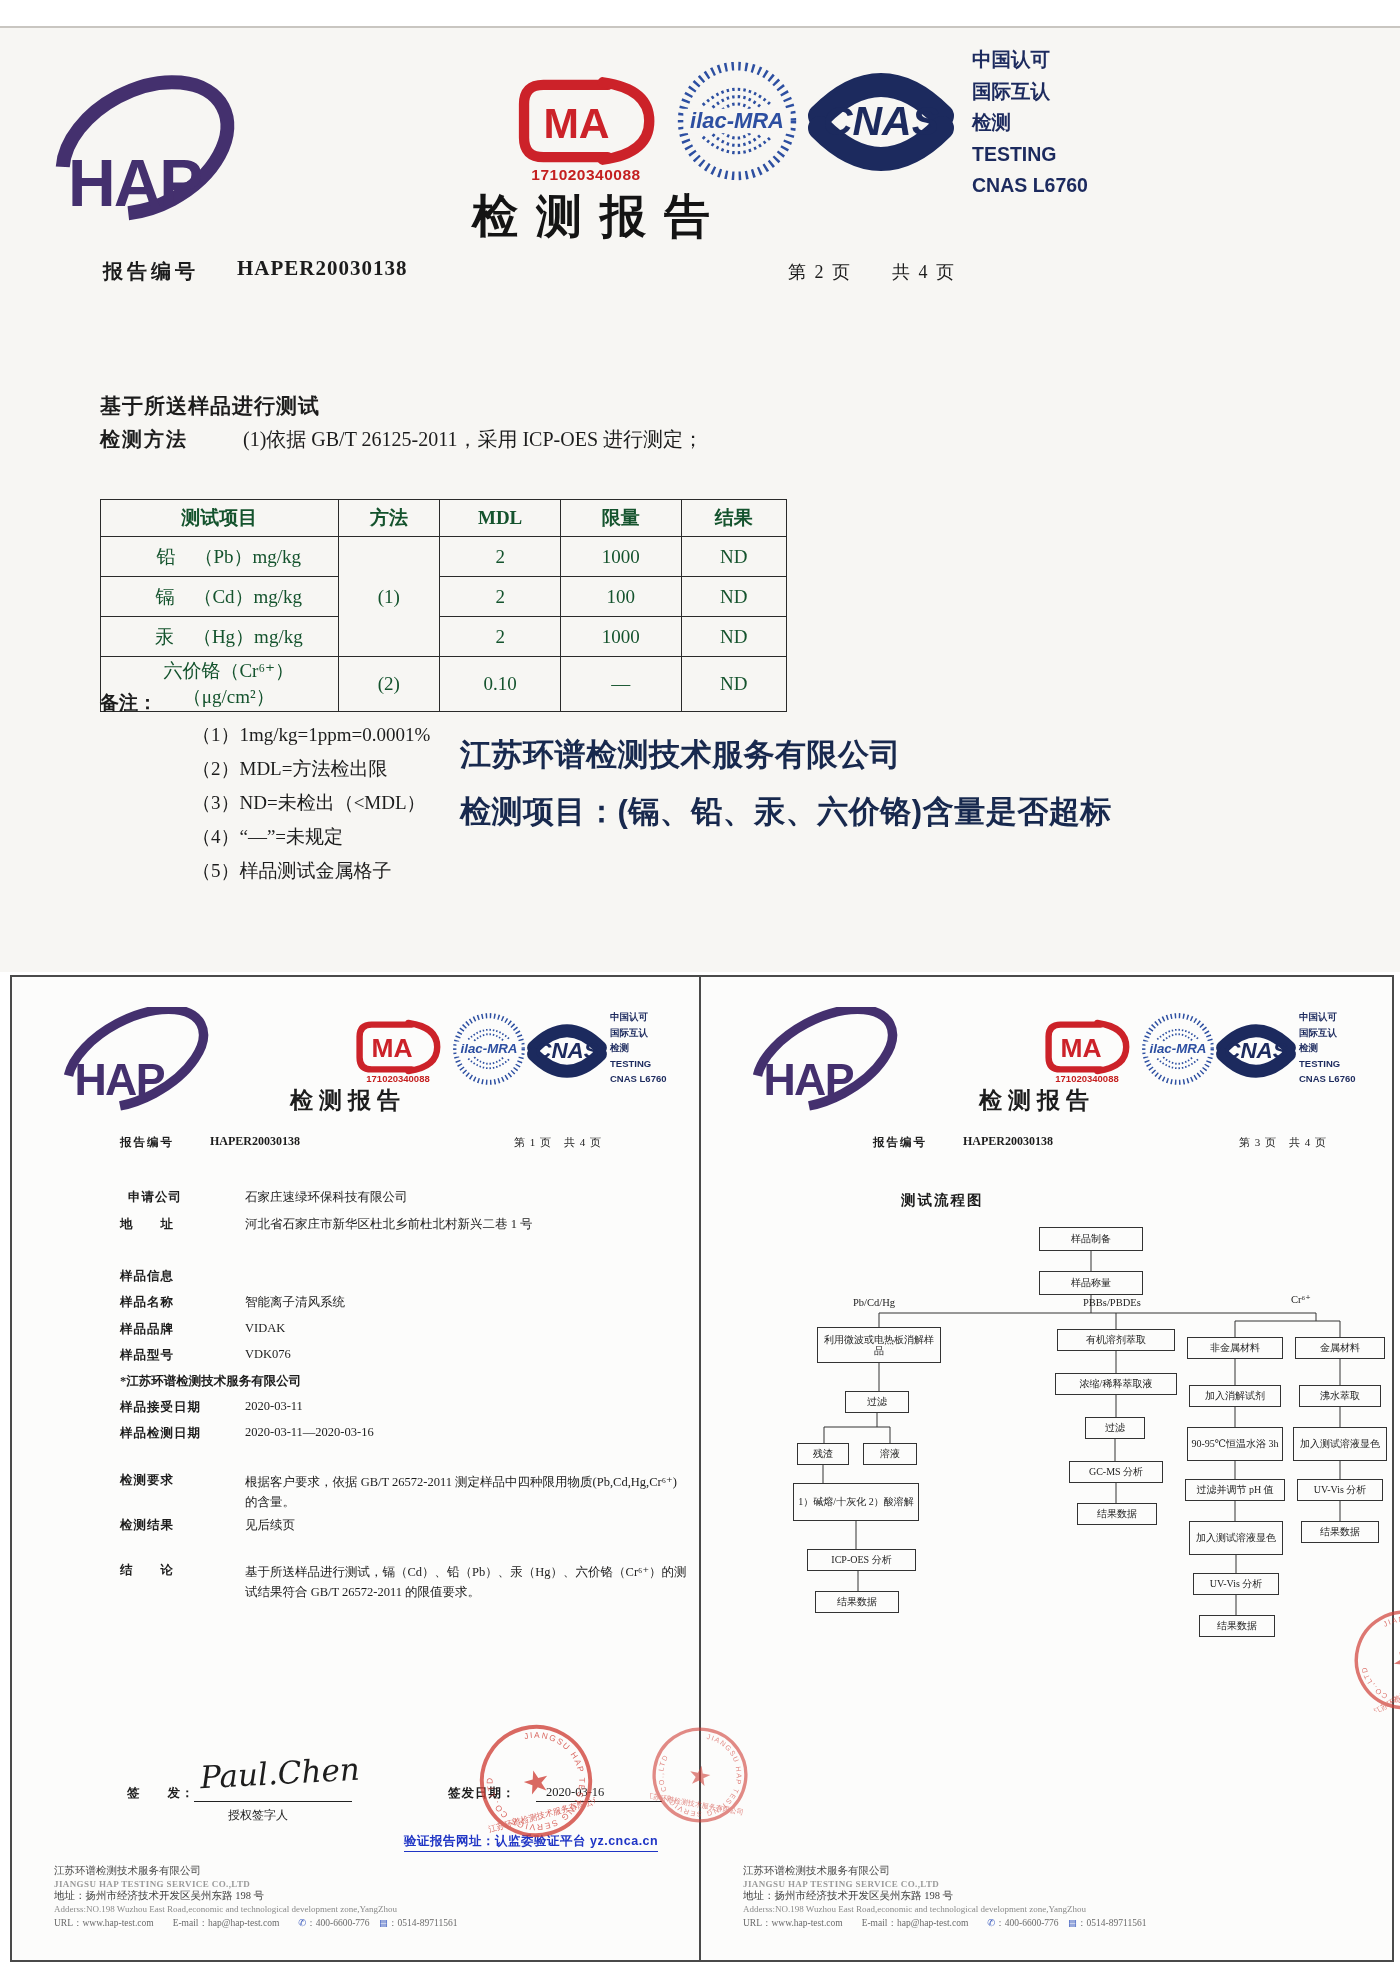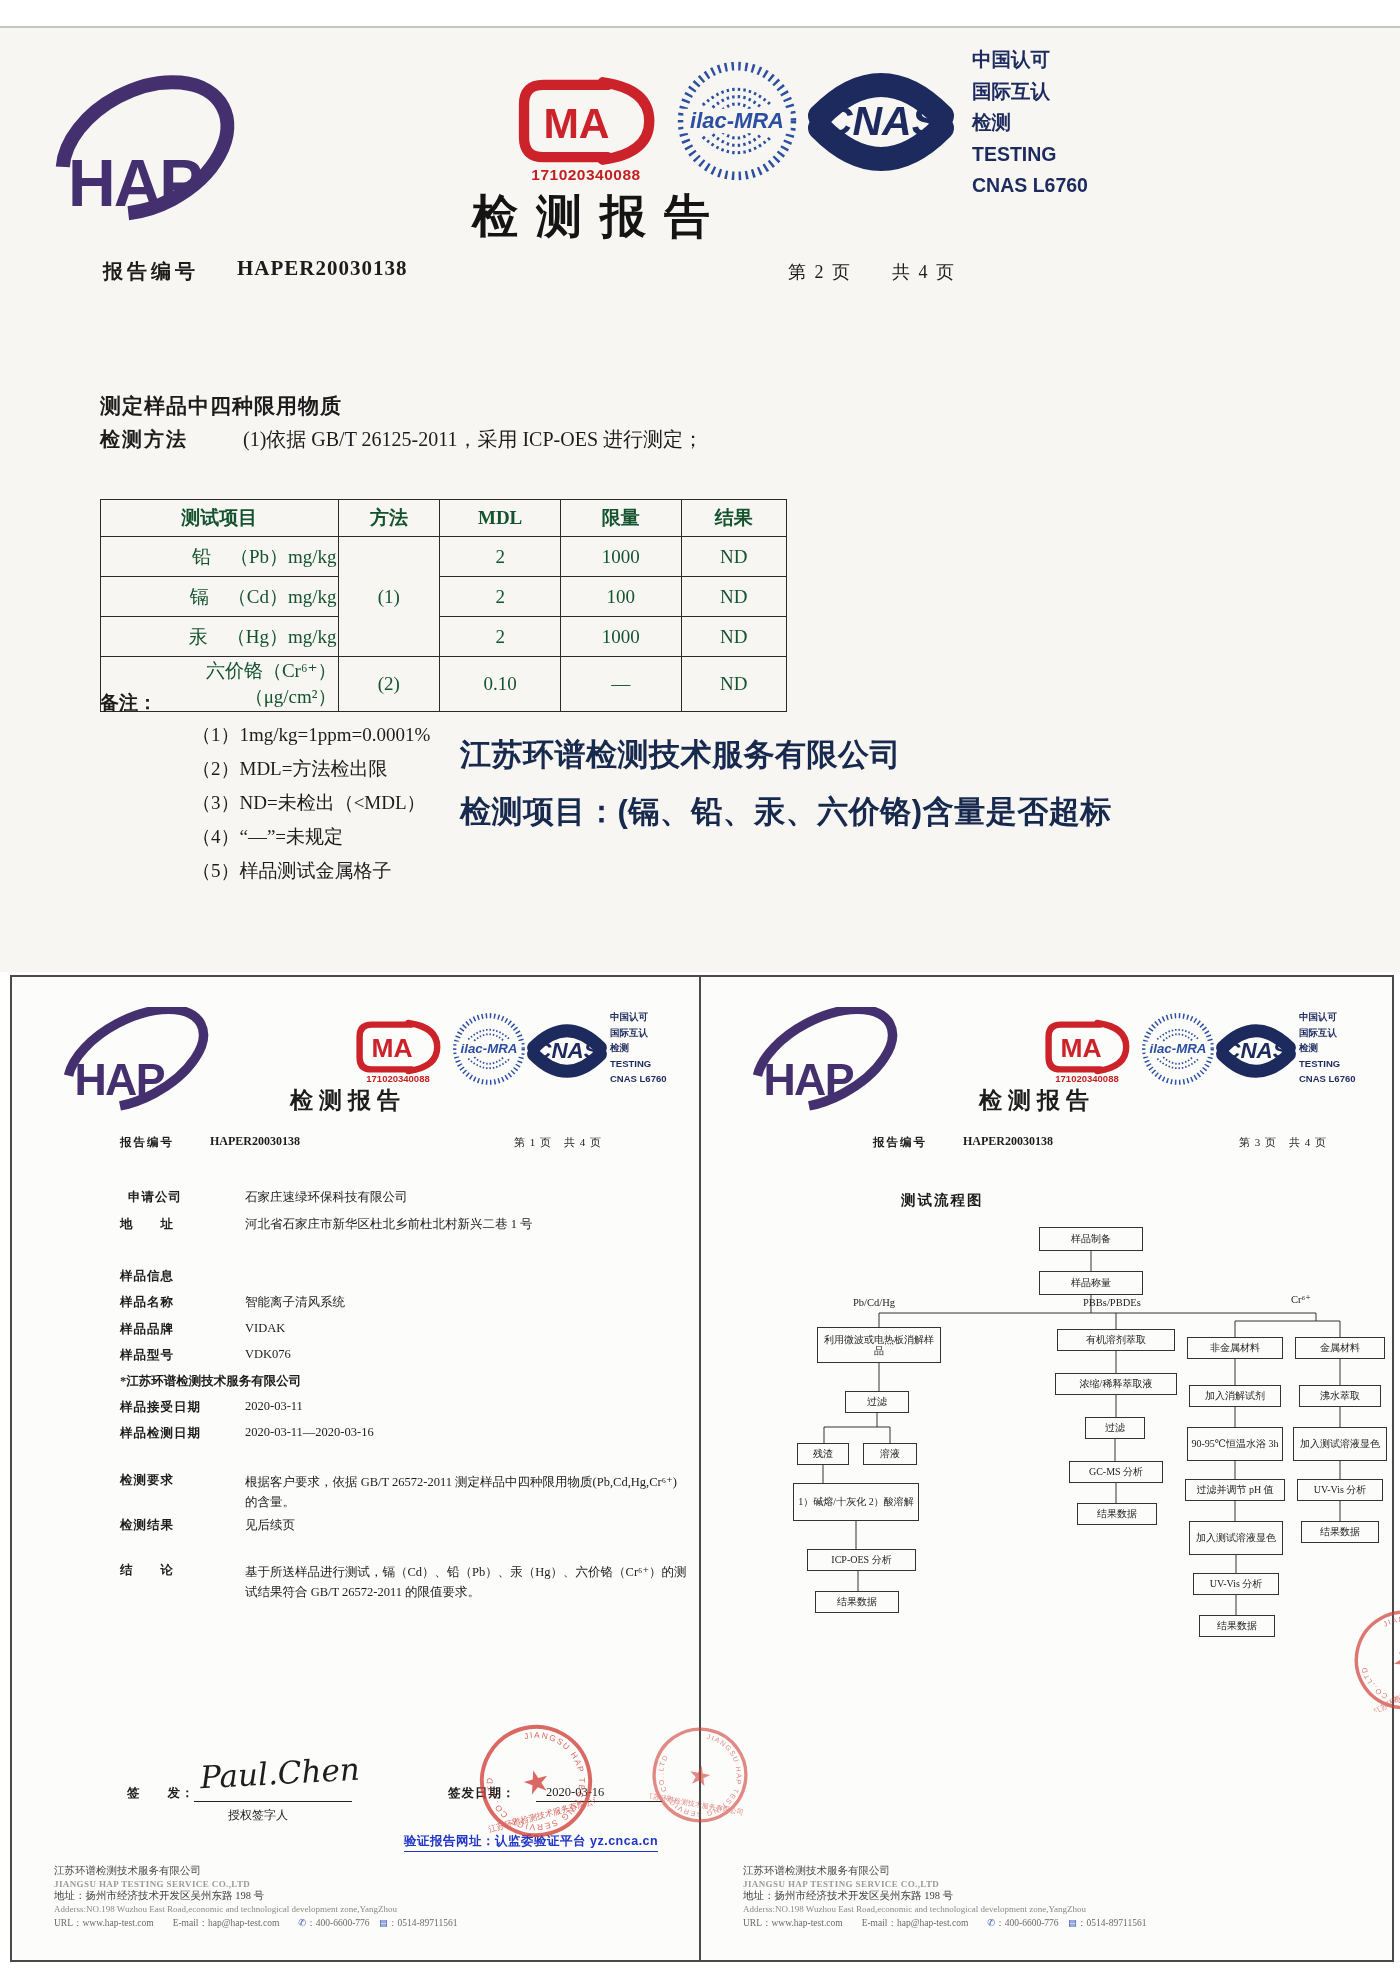--- a/index.html
+++ b/index.html
@@ -26,21 +26,21 @@
   .pageinfo-lg{left:788px;top:232px;font-size:18px;letter-spacing:2px;}
   .section-title{left:100px;top:364px;font-size:21px;font-weight:bold;letter-spacing:1px;}
   .method-label{left:100px;top:398px;font-size:20px;font-weight:bold;letter-spacing:2px;}
   .method-line1{left:243px;top:398px;font-size:20px;}
   .method-line2{left:243px;top:433px;font-size:20px;}
   .res-table{position:absolute;left:100px;top:471px;width:687px;border-collapse:collapse;
              font-size:19px;color:#14532d;}
   .res-table th,.res-table td{border:1.5px solid #2a2a2a;}
   .res-table th{height:34px;font-weight:bold;text-align:center;}
   .res-table td{height:37px;text-align:center;}
-  .res-table td.ti{text-align:right;padding-left:20px;}
+  .res-table td.ti{text-align:center;padding-left:20px;}
   .notes-label{left:100px;top:662px;font-size:19px;font-weight:bold;}
   .note-line{left:192px;font-size:19px;}
   .overlay-blue{left:460px;top:698px;font-family:"Liberation Sans",sans-serif;font-weight:bold;
                 font-size:31px;line-height:57px;color:#18294e;white-space:nowrap;letter-spacing:0.5px;}
   
   .bottom-box{position:absolute;left:10px;top:975px;width:1380px;height:983px;background:#fcfcfb;
               border:2px solid #4a4a4a;}
   .bpage{position:absolute;top:0;height:983px;overflow:hidden;}
   .page-left{left:0;width:687px;}
   .page-right{left:687px;width:691px;border-left:2px solid #4a4a4a;}
@@ -170,21 +170,21 @@
       <div>检测</div>
       <div>TESTING</div>
       <div>CNAS L6760</div>
     </div>
 
     <div class="abs title-lg">检测报告</div>
     <div class="abs repno-label-lg">报告编号</div>
     <div class="abs repno-value-lg">HAPER20030138</div>
     <div class="abs pageinfo-lg">第 2 页　　共 4 页</div>
 
-    <div class="abs section-title">测定样品中四种限用物质</div>
+    <div class="abs section-title">基于所送样品进行测试</div>
     <div class="abs method-label">检测方法</div>
     <div class="abs method-line1">(1)依据 GB/T 26125-2011，采用 ICP-OES 进行测定；</div>
 
     <table class="res-table">
       <colgroup>
           <col style="width:280px">
           <col style="width:128px">
           <col style="width:146px">
           <col style="width:148px">
           <col style="width:131px">

